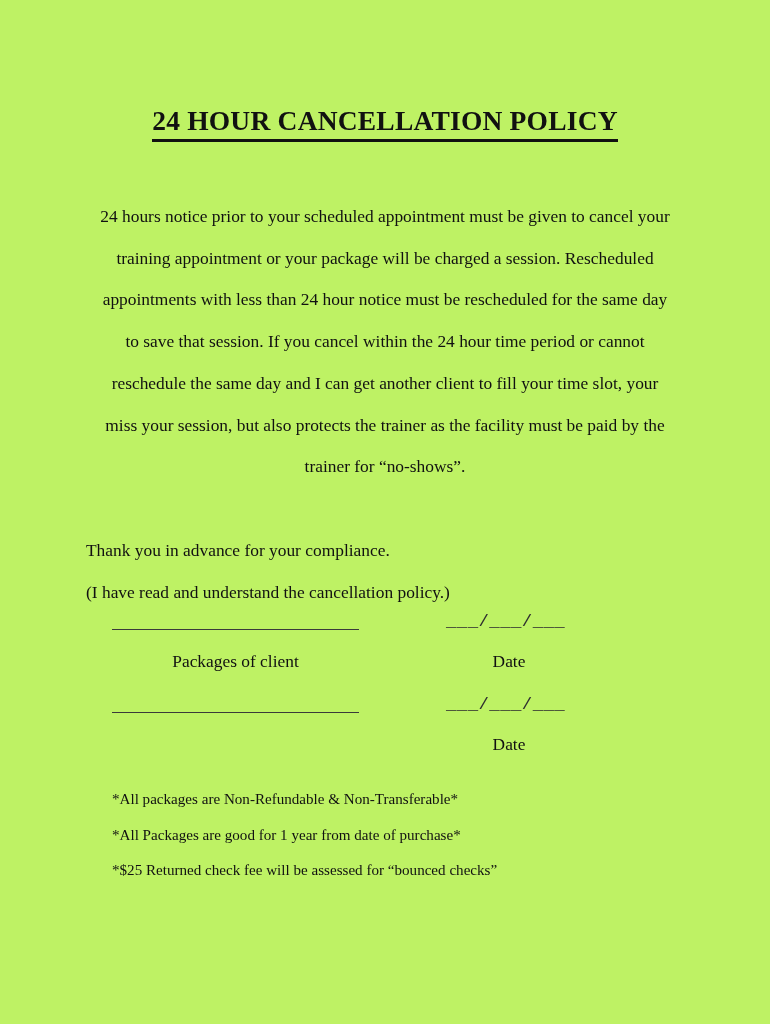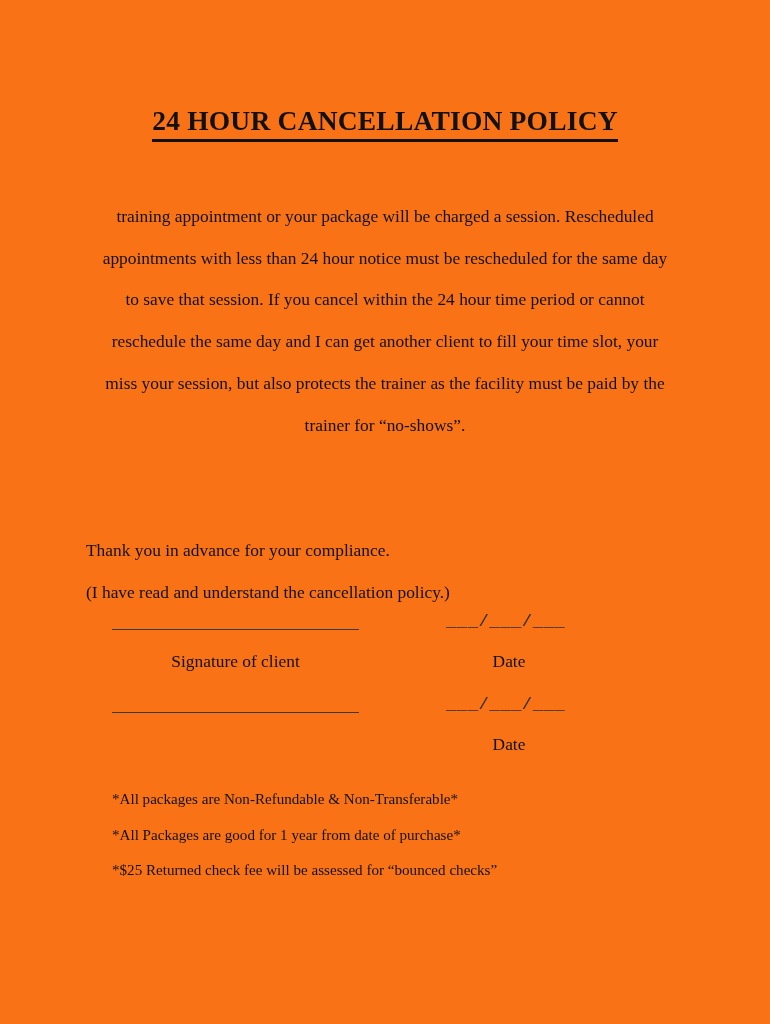--- a/index.html
+++ b/index.html
@@ -14,21 +14,21 @@
     overflow: hidden;
     font-family: "Liberation Serif", "DejaVu Serif", serif;
     color: #111111;
     -webkit-font-smoothing: antialiased;
   }
 
   .page {
     position: relative;
     width: 770px;
     height: 1024px;
-    background: #f97316;
+    background: #bef264;
     box-sizing: border-box;
   }
 
   
   .title-wrap {
     position: absolute;
     top: 88px;
     left: 0;
     width: 770px;
     text-align: center;
@@ -146,40 +146,41 @@
 </head>
 <body>
 
 <div class="page">
 
   <div class="title-wrap">
     <h1 class="doc-title">24 HOUR CANCELLATION POLICY</h1>
   </div>
 
   <div class="body-block">
+    <div class="body-line">24 hours notice prior to your scheduled appointment must be given to cancel your</div>
     <div class="body-line">training appointment or your package will be charged a session. Rescheduled</div>
     <div class="body-line">appointments with less than 24 hour notice must be rescheduled for the same day</div>
     <div class="body-line">to save that session. If you cancel within the 24 hour time period or cannot</div>
     <div class="body-line">reschedule the same day and I can get another client to fill your time slot, your</div>
     <div class="body-line">miss your session, but also protects the trainer as the facility must be paid by the</div>
     <div class="body-line">trainer for “no-shows”.</div>
   </div>
 
   <div class="closing-block">
     <div class="closing-line">Thank you in advance for your compliance.</div>
     <div class="closing-line">(I have read and understand the cancellation policy.)</div>
   </div>
 
   <div class="sig-block first">
     <div class="sig-row">
       <div class="rule-long"></div>
       <div class="date-field">___/___/___</div>
     </div>
     <div class="label-row">
-      <div class="label-sig">Signature of client</div>
+      <div class="label-sig">Packages of client</div>
       <div class="label-date">Date</div>
     </div>
   </div>
 
   <div class="sig-block second">
     <div class="sig-row">
       <div class="rule-long"></div>
       <div class="date-field">___/___/___</div>
     </div>
     <div class="label-row">

